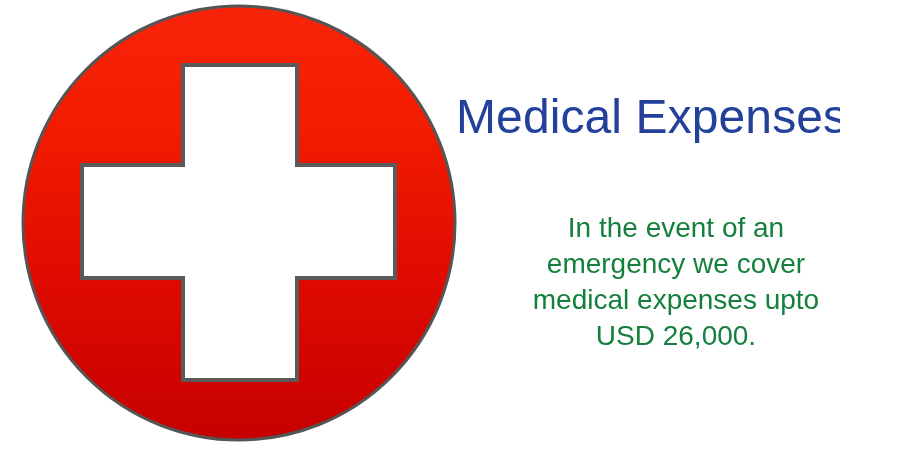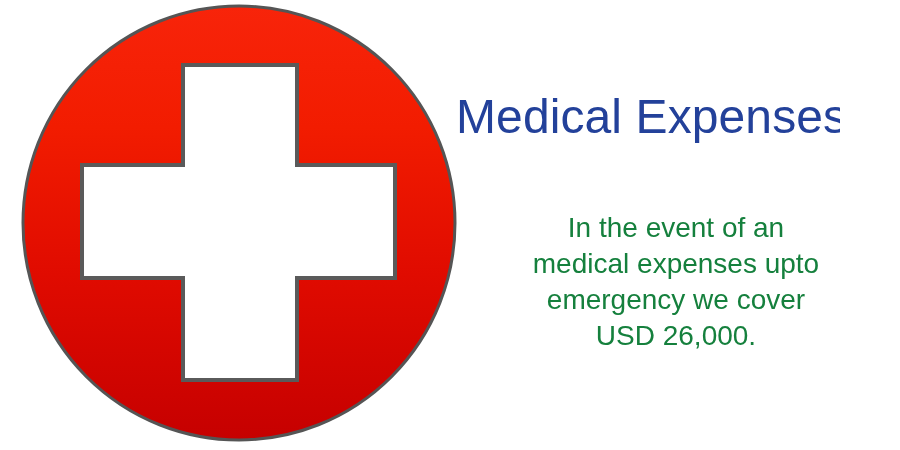--- a/index.html
+++ b/index.html
@@ -106,19 +106,19 @@
                Z" fill="#FFFFFF" stroke="#5A5A5A" stroke-width="4" stroke-linejoin="miter"></path>
     </svg>
   </div>
 
   <div class="text-col">
 
     <div class="title">Medical Expenses</div>
 
     <div class="body-copy">
       <span class="body-line">In the event of an</span>
+      <span class="body-line">emergency we cover</span>
       <span class="body-line">medical expenses upto</span>
-      <span class="body-line">emergency we cover</span>
       <span class="body-line">USD 26,000.</span>
     </div>
 
   </div>
 </div>
 
 </body></html>

